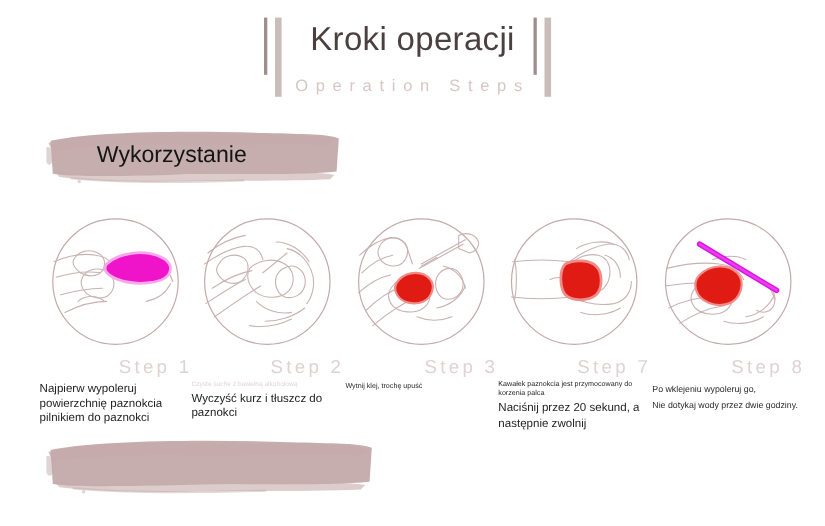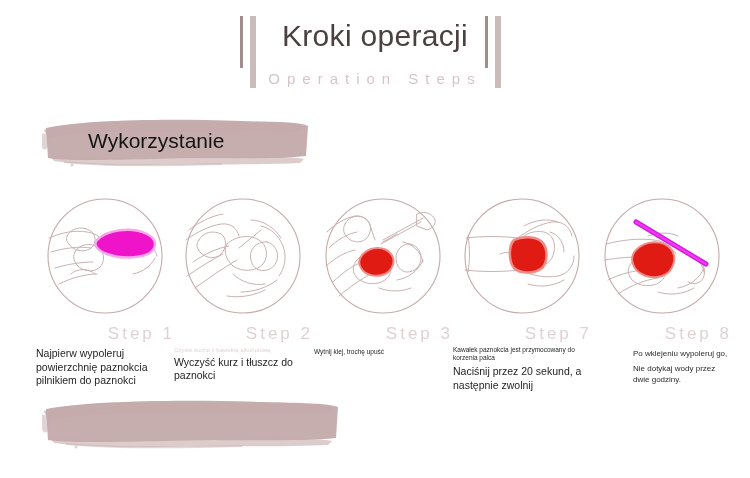--- a/index.html
+++ b/index.html
@@ -176,21 +176,21 @@
     line-height: 1.3;
     color: #f0c5cc;
   }
   .caption-tiny-main {
     font-size: 8px;
     line-height: 1.4;
     color: #2a2a2a;
   }
   .step-2 .step-caption { margin-top: 4px; }
   .step-3 .step-caption { margin-top: 2px; }
-  .step-4 .step-caption { margin-top: 4px; margin-left: 40px; }
+  .step-4 .step-caption { margin-top: 4px; }
 </style>
 </head>
 <body>
 
 <div class="header">
 
   <div class="title-bars left">
     <div class="bar bar-thin"></div>
     <div class="bar bar-thick"></div>
   </div>

